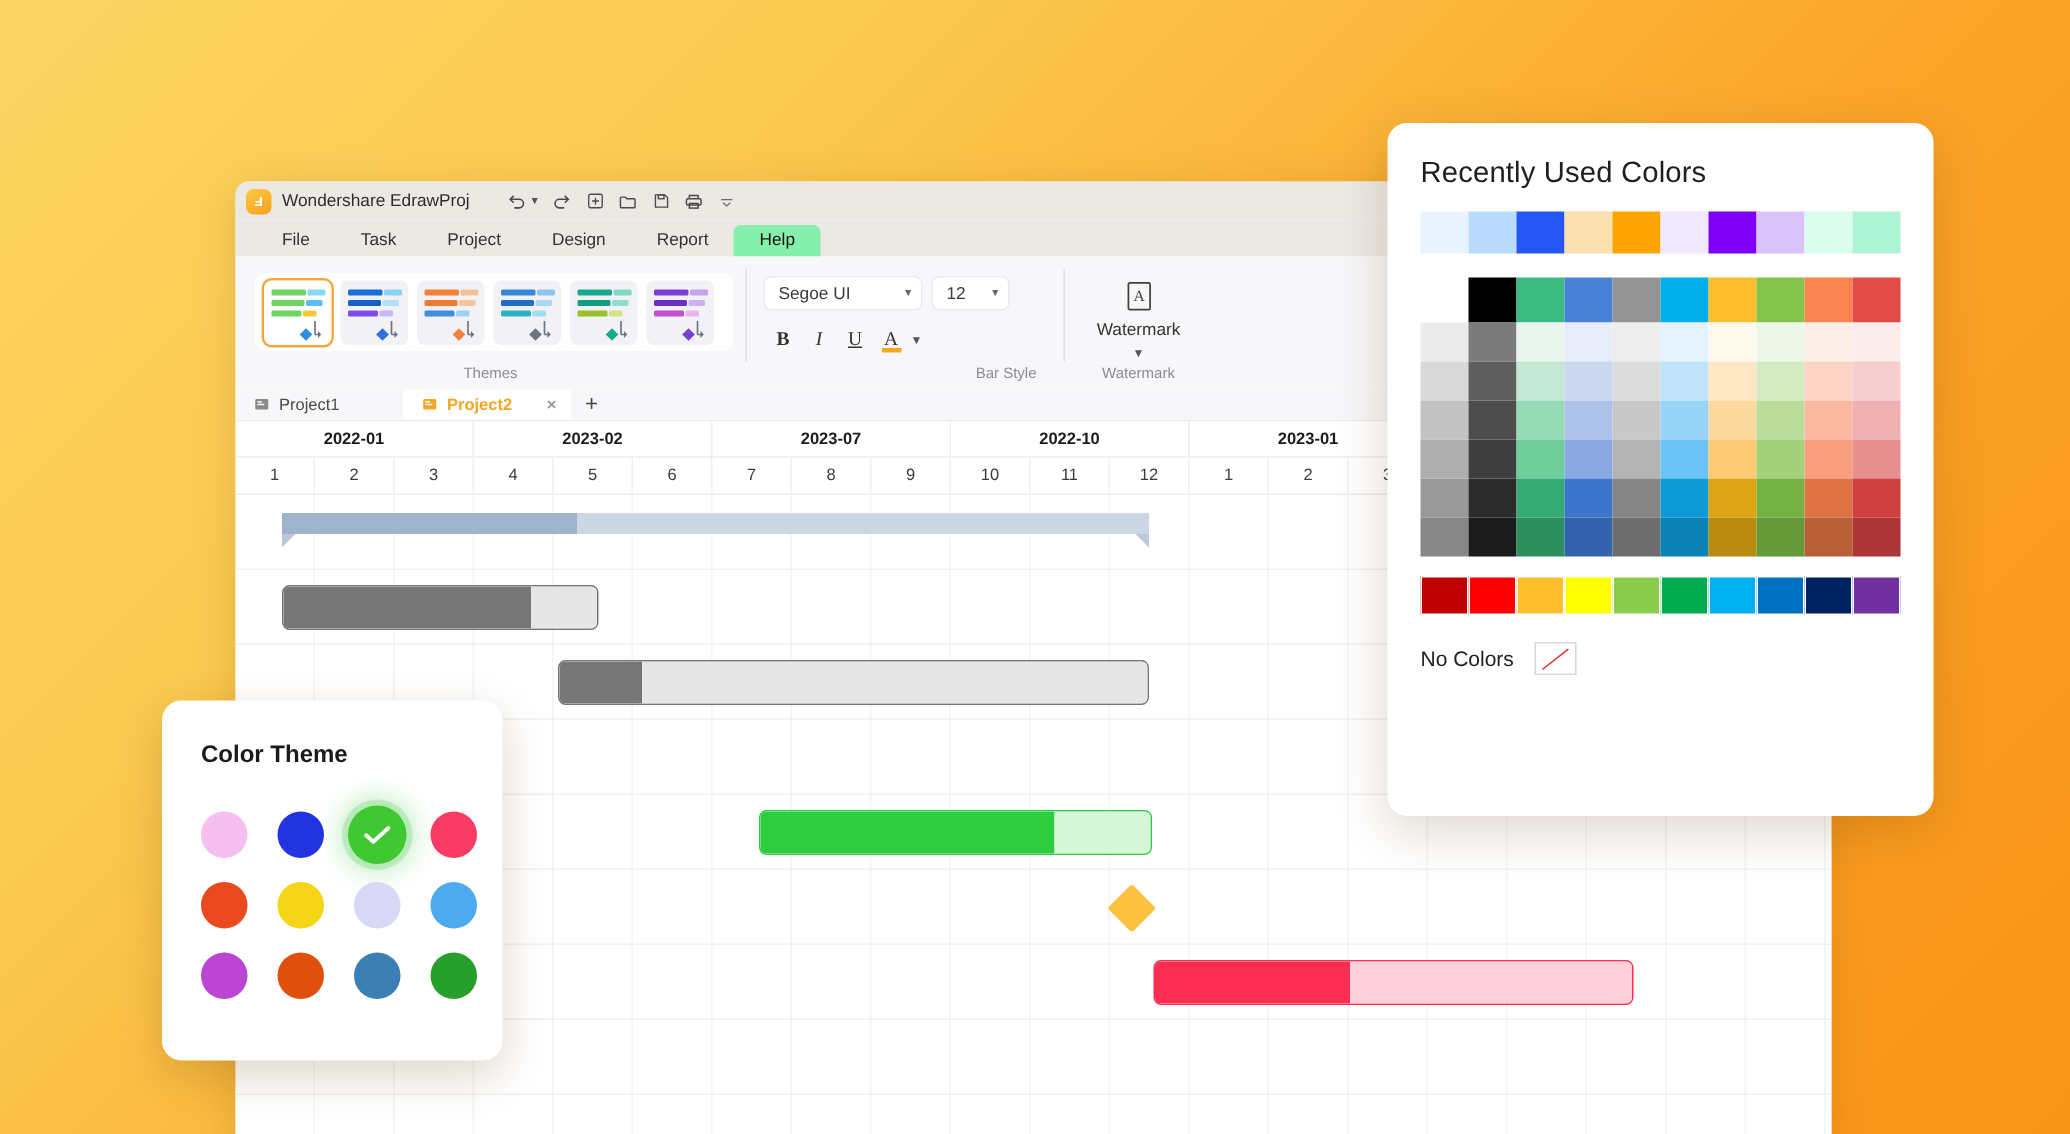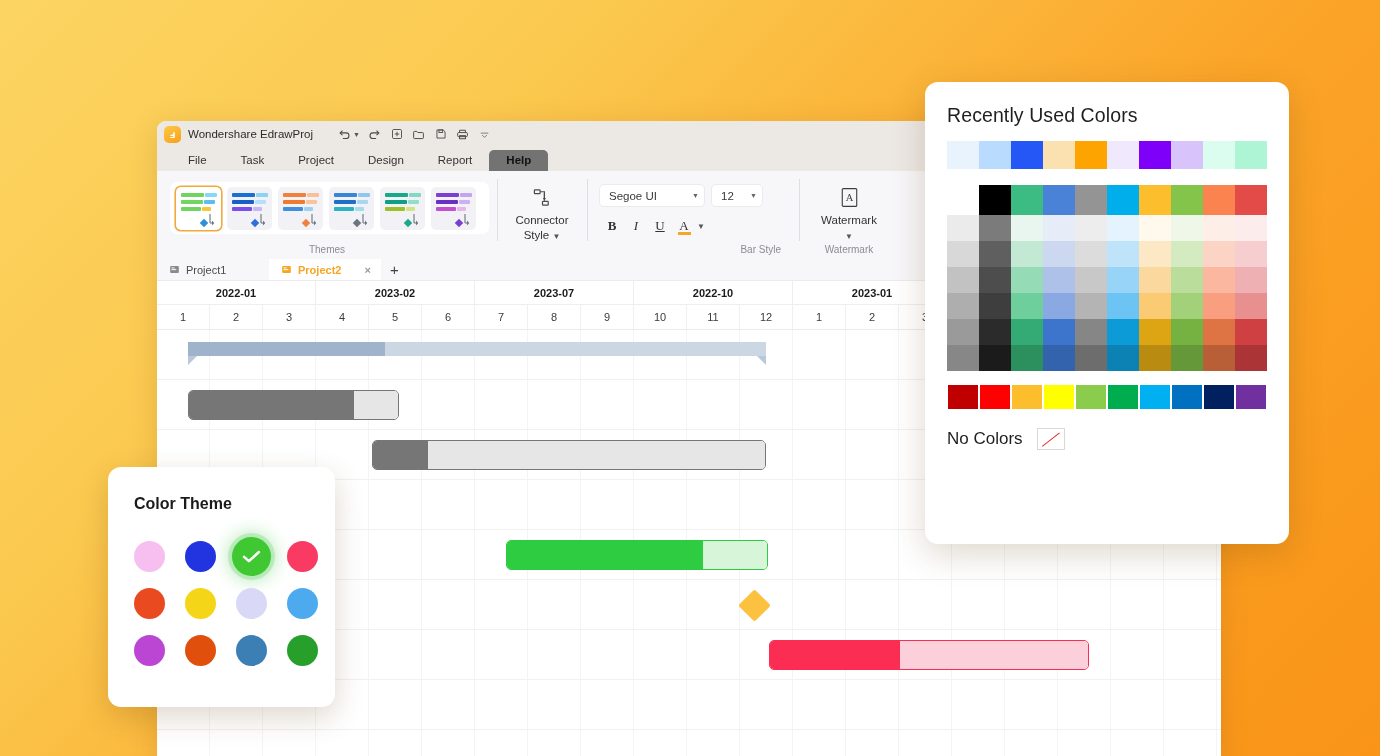--- a/index.html
+++ b/index.html
@@ -62,22 +62,22 @@
     position: relative;
   }
   .menu-item {
     font-size: 11.5px; color: #333;
     padding: 0 17px;
     height: 21px; line-height: 21px;
     border-radius: 5px 5px 0 0;
     white-space: nowrap;
   }
   .menu-item.active {
-    background: #737373;
-    font-weight: bold;
+    background: #86efac;
+    font-weight: normal;
     color: #111;
   }
 
   
   #ribbon {
     height: 88px;
     background: #f7f6f8;
     display: flex;
     position: relative;
   }
@@ -271,21 +271,21 @@
 
   #theme-grid { margin-top: 16px; display: flex; }
   .tg-col { display: flex; flex-direction: column; width: 32px; flex: none; }
   .tg-cell { height: 26px; }
   .tg-cell.top { height: 30px; }
 
   #standard-swatches { display: flex; margin-top: 13px; }
   #standard-swatches > div { width: 32px; height: 26px; flex: none; border: 1px solid #ffffff; }
 
   .pop-row { display: flex; align-items: center; margin-top: 18px; gap: 14px; }
-  .pop-row-label { font-size: 17px; color: #1f1f1f; }
+  .pop-row-label { font-size: 14px; color: #1f1f1f; }
   #no-color-swatch {
     width: 28px; height: 22px; background: #fff; border: 1px solid #d8d8d8;
     position: relative;
   }
   #no-color-swatch::after {
     content: ""; position: absolute; left: 2px; right: 2px; top: 50%;
     height: 1.4px; background: #e03030;
     transform: rotate(-38deg); transform-origin: center;
   }
   #more-colors-wheel {
@@ -512,38 +512,20 @@
             <div class="tt-arrow"><svg width="8" height="14" viewBox="0 0 8 14" fill="none" stroke="#6a7380" stroke-width="1.1">
                 <path d="M1 1v9"></path>
                 <path d="M1 10h3.4"></path>
                 <path d="M3 7.6 5.2 10 3 12.4z" fill="#6a7380" stroke="none"></path>
               </svg></div>
           </div>
         </div>
       <div class="group-label">Themes</div>
     </div>
 
-    <div class="ribbon-group" id="connector-group">
-      <div class="big-btn">
-        <div class="big-btn-icon">
-          <svg width="21" height="21" viewBox="0 0 22 22" fill="none" stroke="#4a4a4a" stroke-width="1.25">
-            <rect x="2.5" y="3" width="6" height="4" rx=".6"></rect>
-            <rect x="11" y="15" width="6" height="4" rx=".6"></rect>
-            <path d="M8.5 5h4.5v9.5"></path>
-            <path d="M13 6.5v6"></path>
-            <path d="M11.3 11.6 13 14.2l1.7-2.6z" fill="#4a4a4a" stroke="none"></path>
-          </svg>
-        </div>
-        <div class="big-btn-label">
-          <span>Connector</span><br>
-          <span>Style</span>
-          <span class="caret-glyph">▼</span>
-        </div>
-      </div>
-    </div>
 
     <div class="ribbon-group" id="barstyle-group">
       <div class="font-row">
         <div class="combo" id="font-name-combo">
           <span class="cv">Segoe UI</span>
           <span class="cc">▼</span>
         </div>
         <div class="combo" id="font-size-combo">
           <span class="cv">12</span>
           <span class="cc">▼</span>

